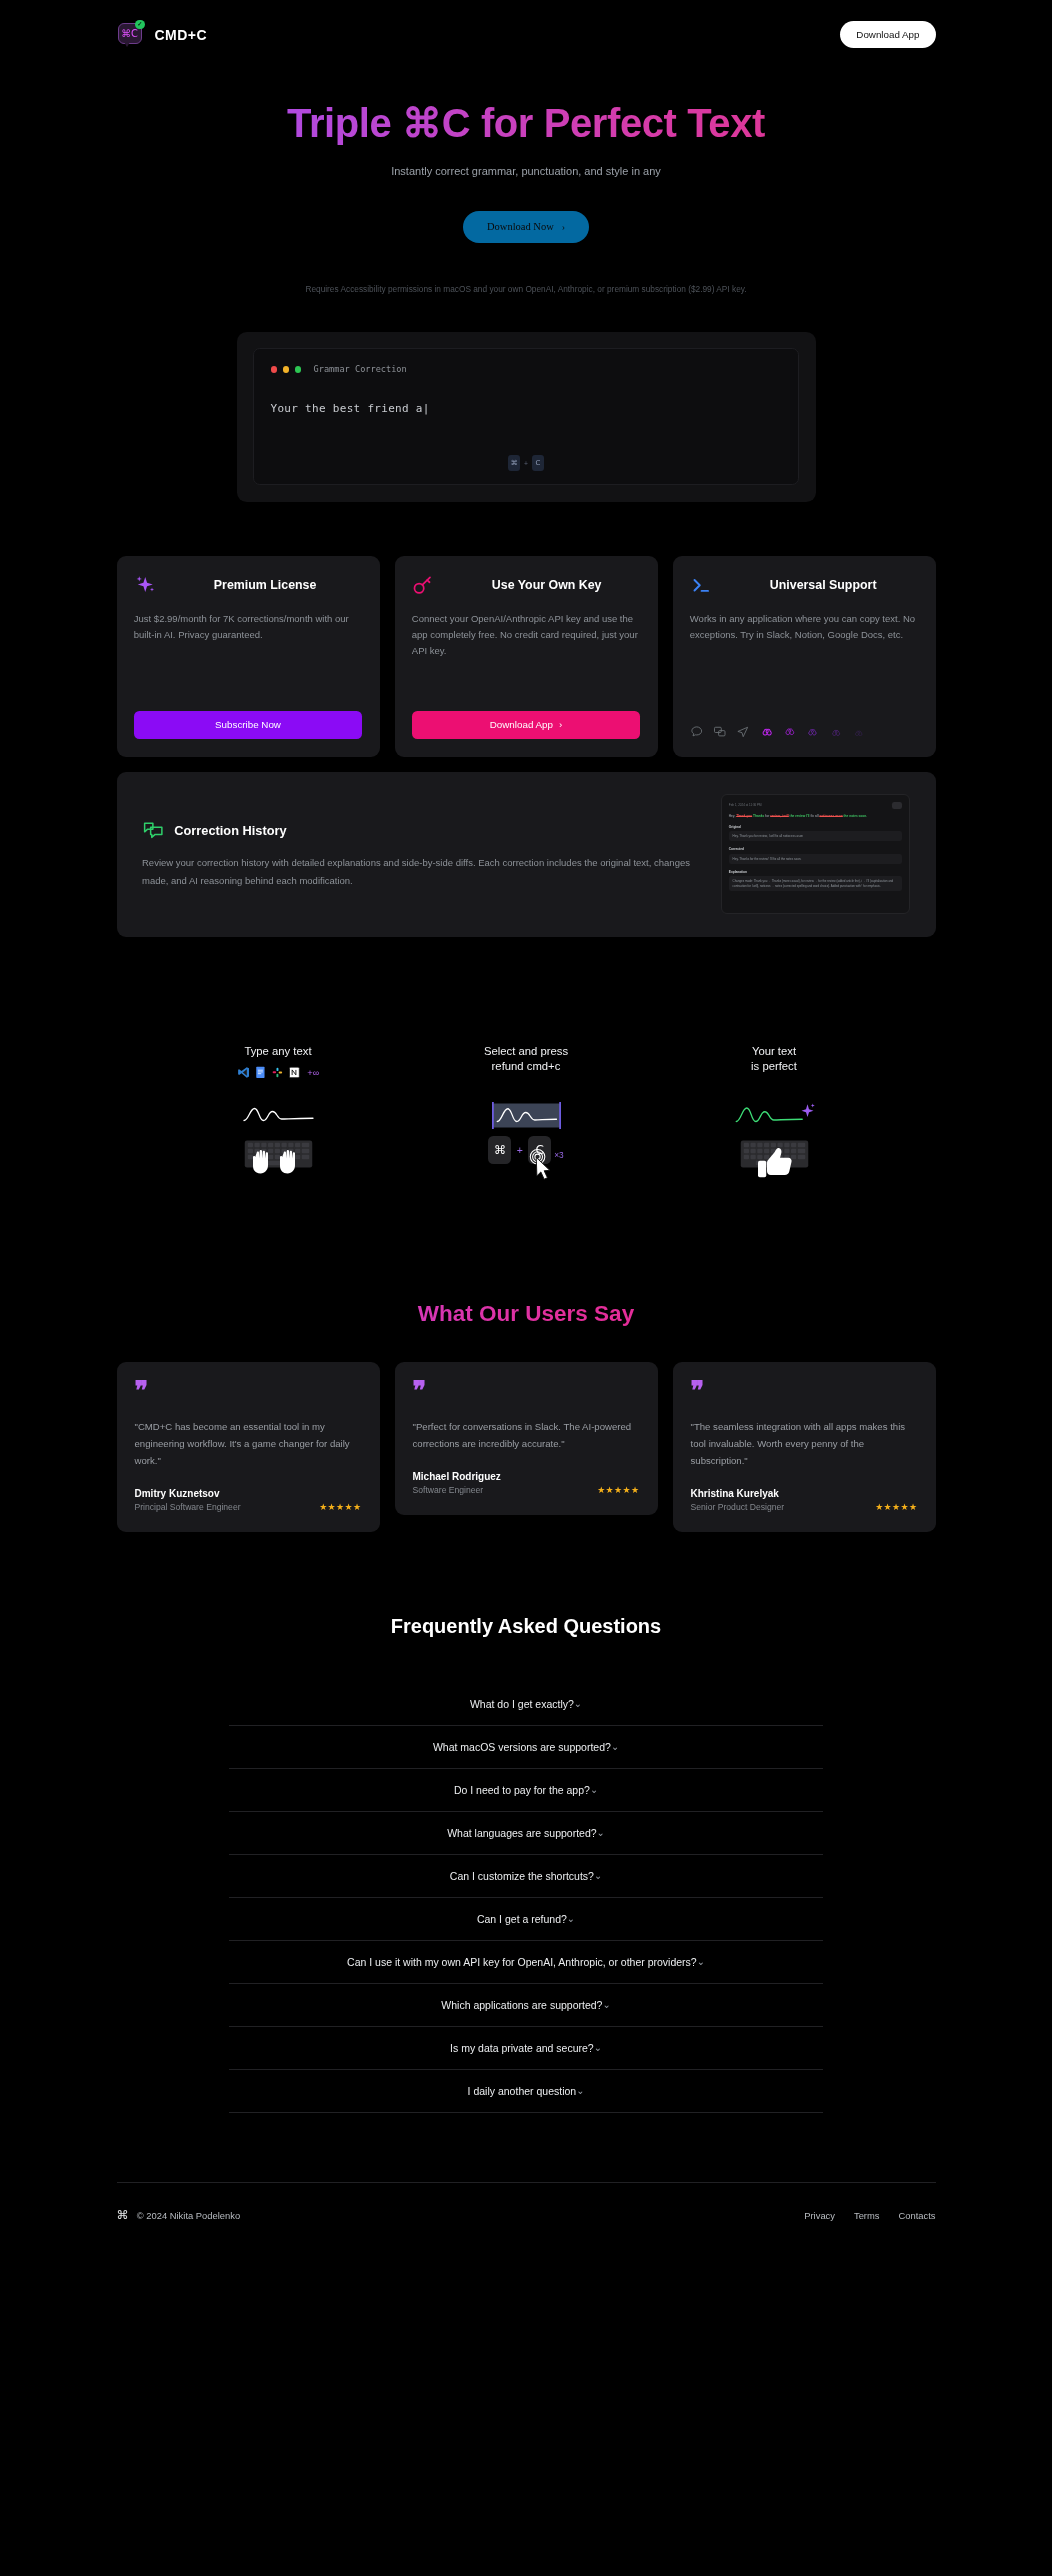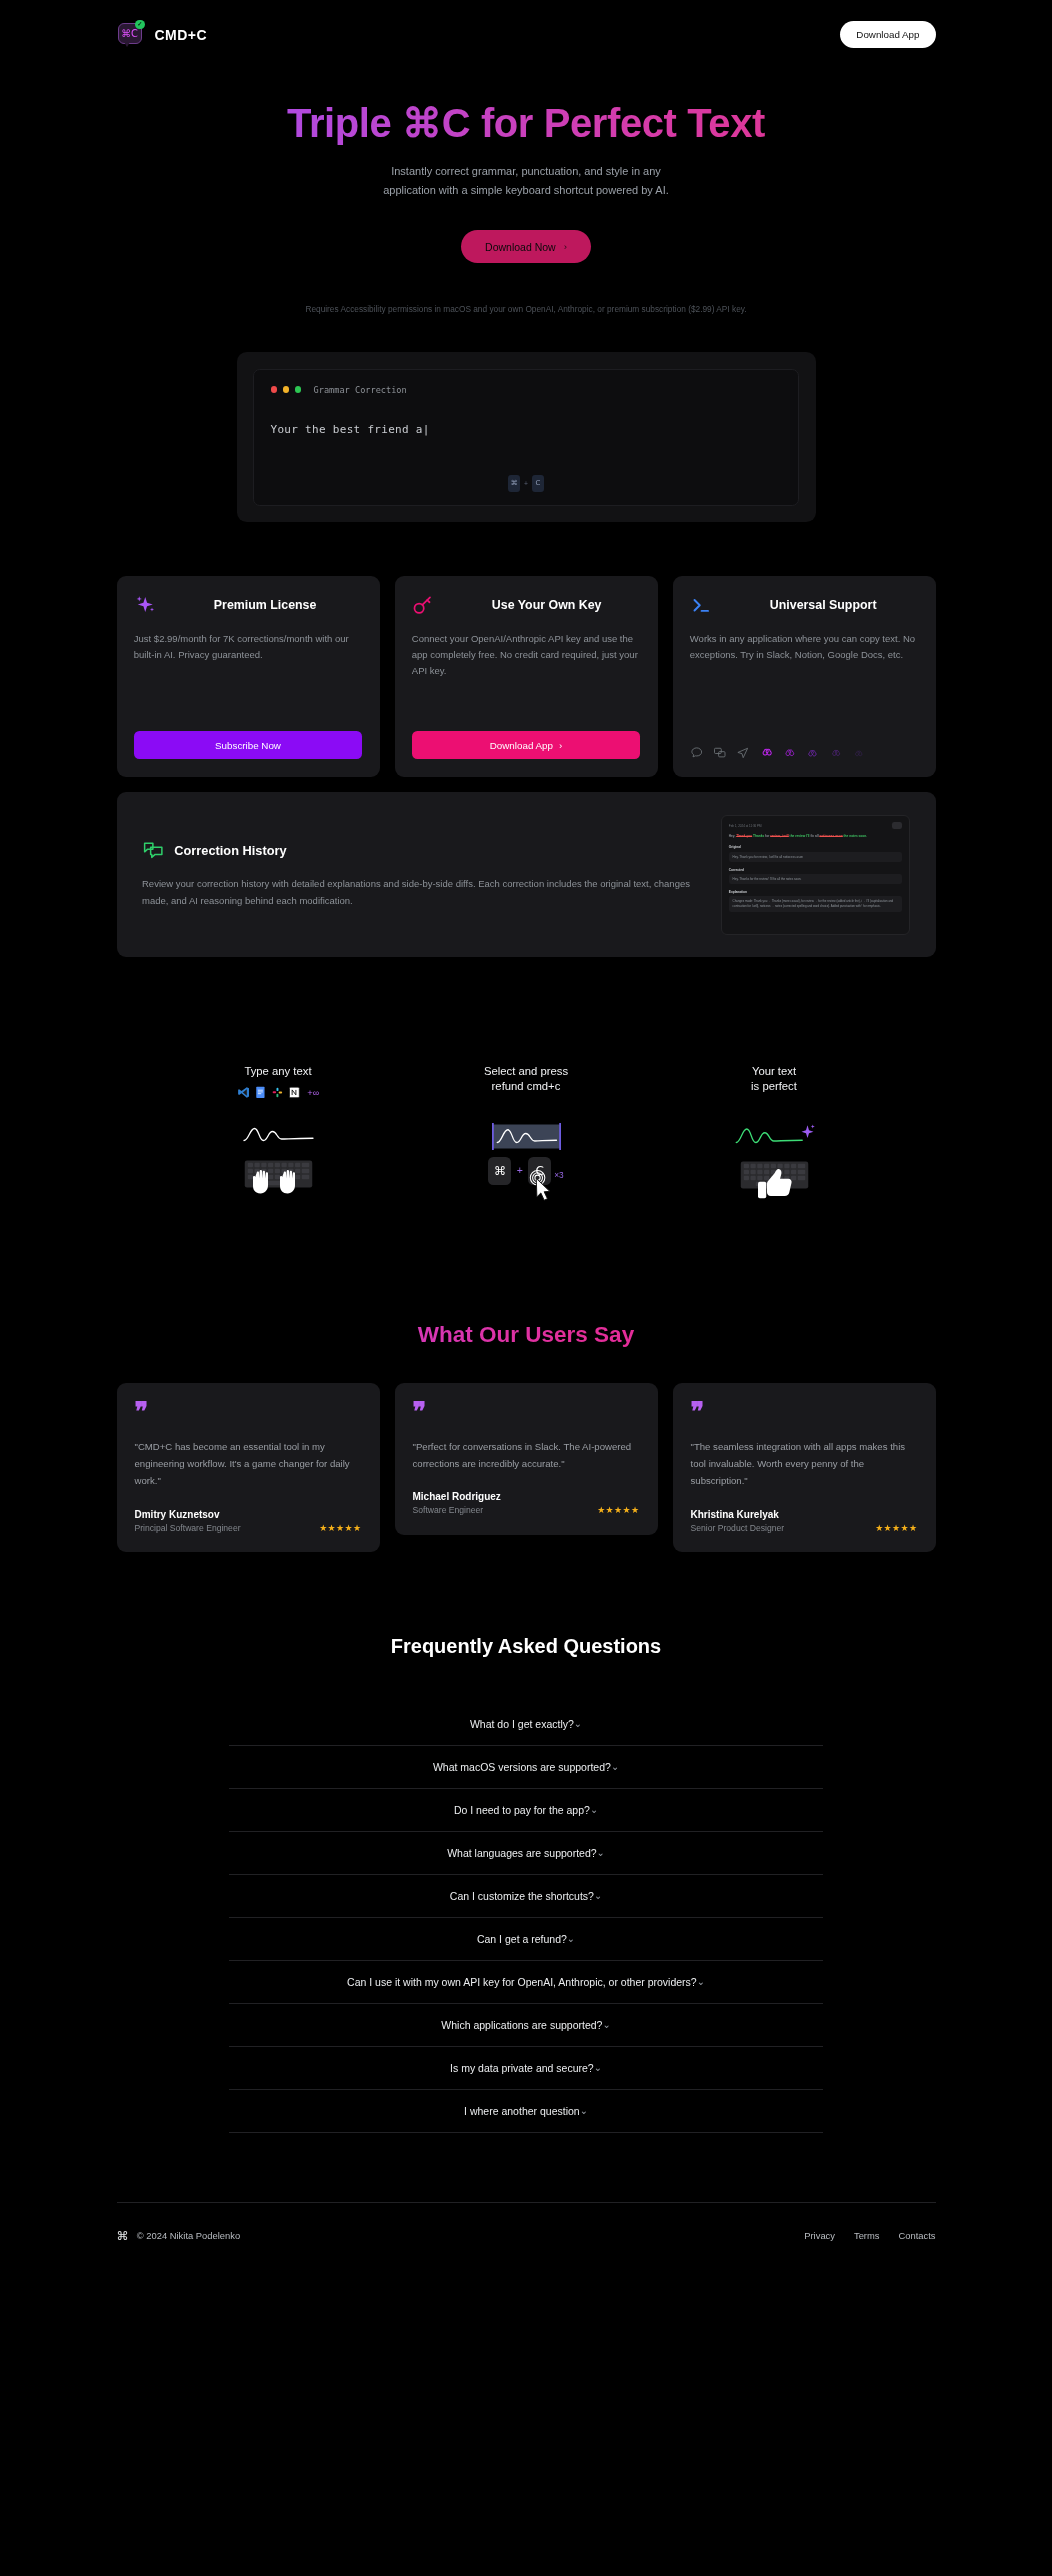--- a/index.html
+++ b/index.html
@@ -69,23 +69,23 @@
     -webkit-background-clip: text; background-clip: text;
     color: transparent; -webkit-text-fill-color: transparent;
     letter-spacing: -0.4px;
   }
   .hero-sub {
     margin-top: 16.5px; color: #9aa0a8; font-size: 11px; line-height: 1.75;
   }
   .hero-cta { margin-top: 30px; }
   .btn-download-now {
     display: inline-flex; align-items: center; gap: 8px;
-    background: #be185d; color: #0a0a0a;
+    background: #0369a1; color: #0a0a0a;
     border: none; border-radius: 19.5px;
-    font-size: 10.5px; font-family: Liberation Sans, sans-serif;
+    font-size: 10.5px; font-family: Liberation Serif, serif;
     padding: 10.5px 24px; cursor: pointer;
   }
   .btn-download-now .chev { font-size: 9.8px; opacity: .85; }
   .install-link {
     display: inline-block; margin-top: 13.5px;
     color: #9aa0a8; font-size: 9.8px; text-decoration: none; cursor: pointer;
   }
   .hero-note {
     margin-top: 41px; color: #4d5259; font-size: 8.3px;
   }
@@ -264,21 +264,20 @@
       </div>
       <span class="brand-name">CMD+C</span>
     </div>
     <button class="btn-download-app-top">Download App</button>
   </div>
 
   <div class="hero">
     <h1>Triple ⌘C for Perfect Text</h1>
     <div class="hero-sub">
       <div>Instantly correct grammar, punctuation, and style in any</div>
-      <div>application with a simple keyboard shortcut powered by AI.</div>
     </div>
     <div class="hero-cta">
       <button class="btn-download-now">
         <span>Download Now</span>
         <span class="chev">›</span>
       </button>
     </div>
     <div class="hero-note">Requires Accessibility permissions in macOS and your own OpenAI, Anthropic, or premium subscription ($2.99) API key.</div>
   </div>
 
@@ -676,21 +675,21 @@
       </div>
       <div class="faq-item">
         <span class="faq-q">Which applications are supported?</span>
         <span class="faq-chev">⌄</span>
       </div>
       <div class="faq-item">
         <span class="faq-q">Is my data private and secure?</span>
         <span class="faq-chev">⌄</span>
       </div>
       <div class="faq-item">
-        <span class="faq-q">I where another question</span>
+        <span class="faq-q">I daily another question</span>
         <span class="faq-chev">⌄</span>
       </div>
     </div>
 
   </div>
 
   <div class="footer-sep"></div>
   <div class="footer">
     <div class="foot-left">
       <span class="foot-cmd">⌘</span>

